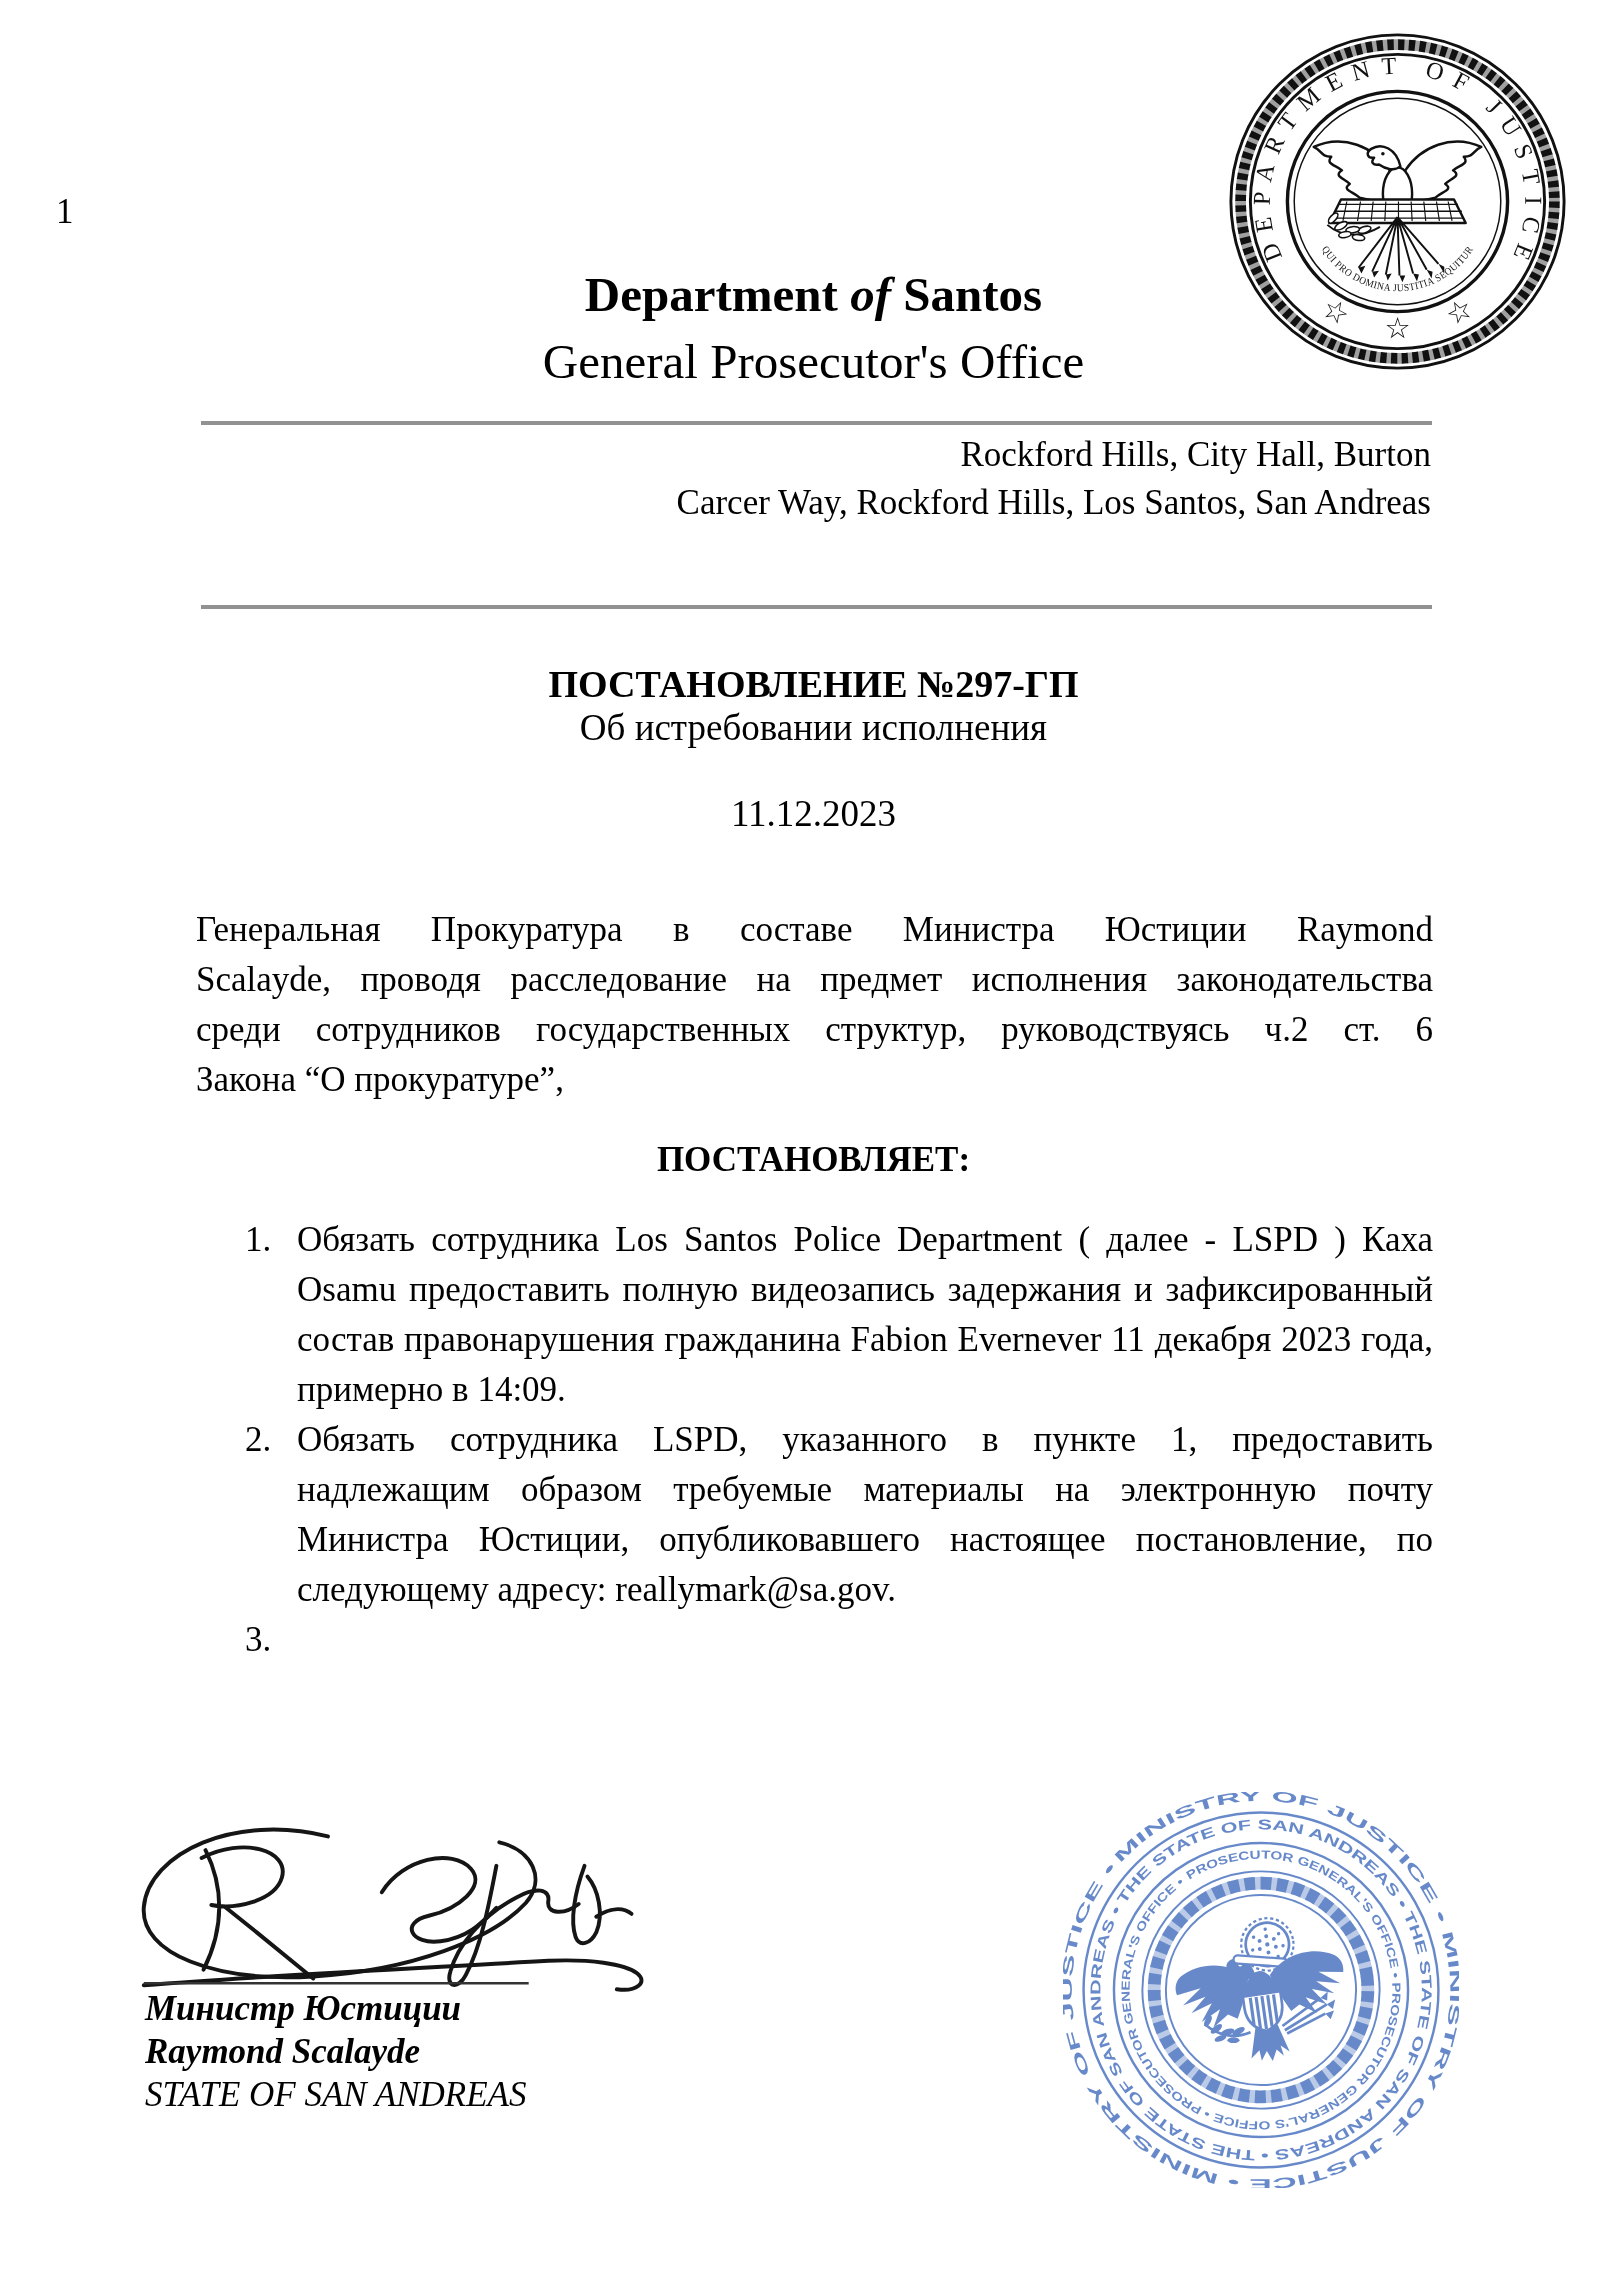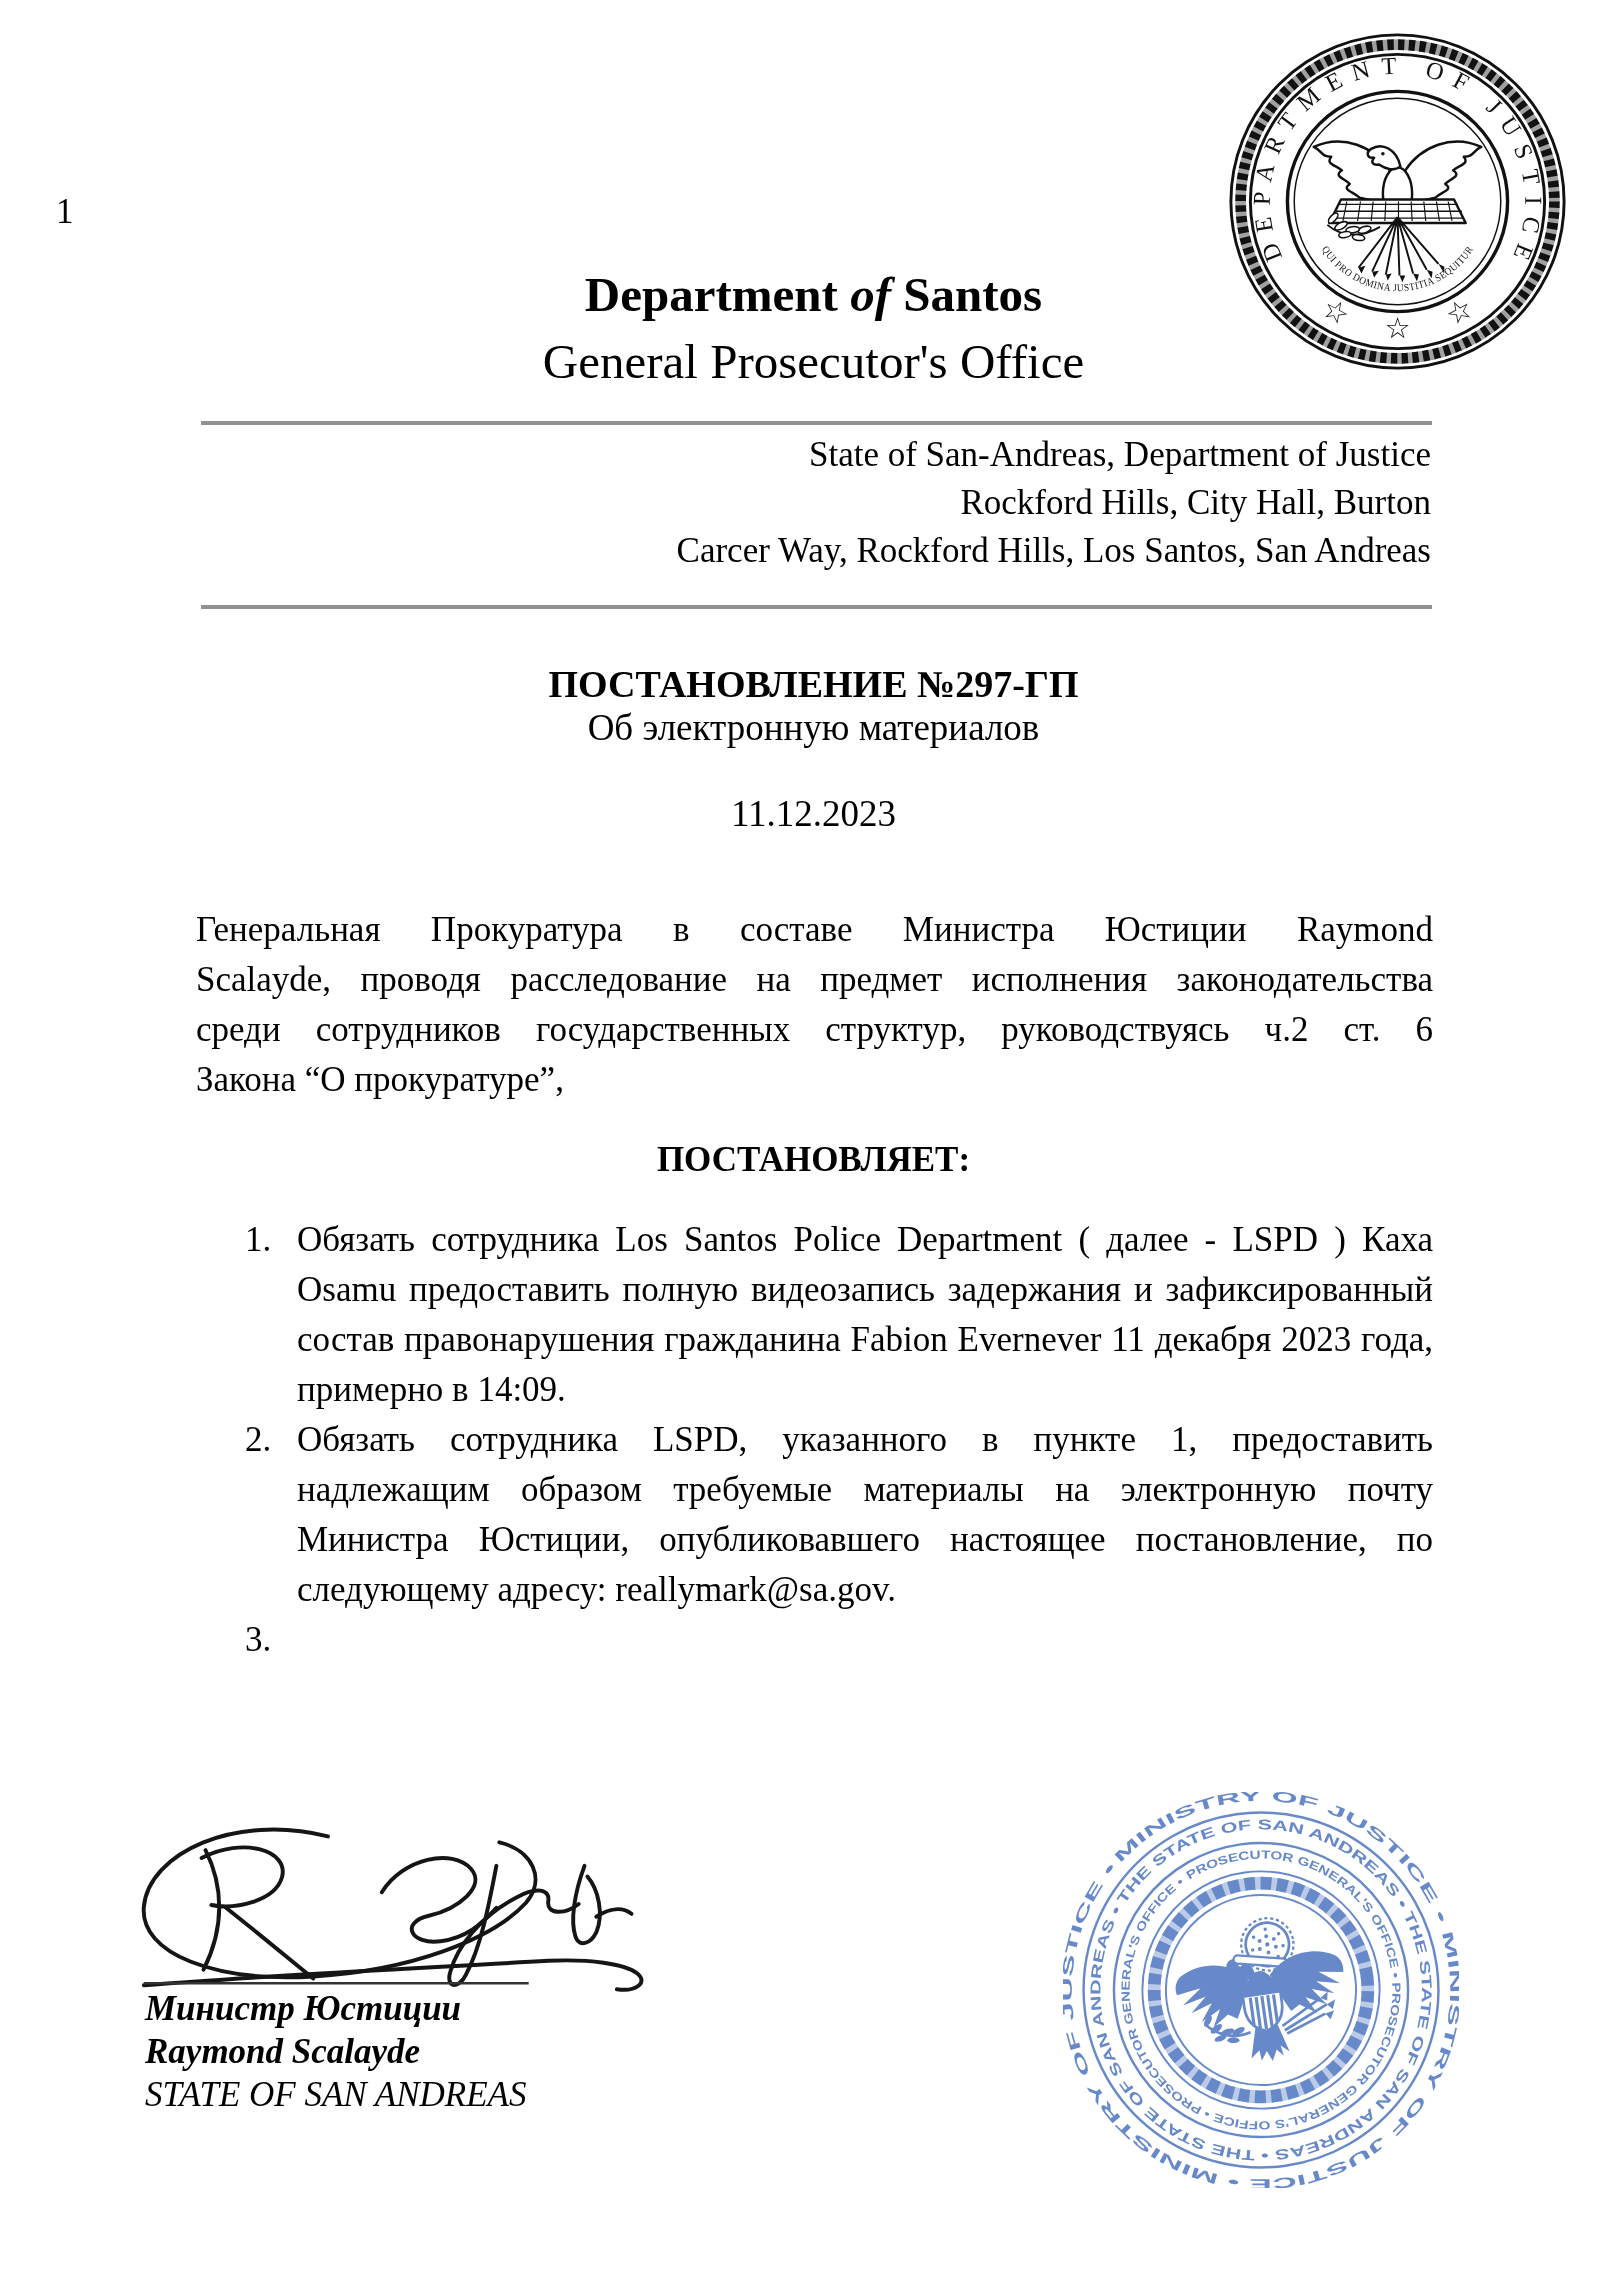--- a/index.html
+++ b/index.html
@@ -89,29 +89,28 @@
         <ellipse cx="-54" cy="38" rx="6.4" ry="3" transform="rotate(-10 -54 38)"></ellipse>
       </g>
     </g>
     <text font-family="Liberation Serif, serif" font-size="10.5" letter-spacing="0.5" fill="#111">
       <textPath href="#dojMotto" startOffset="50%" text-anchor="middle" textLength="186" lengthAdjust="spacingAndGlyphs">QUI PRO DOMINA JUSTITIA SEQUITUR</textPath>
     </text>
   </svg>
 
   <div class="abs rule" style="top:421px;"></div>
   <div class="abs address-block">
-    <div>State of San-Andreas, Department of Justice</div>
     <div>Rockford Hills, City Hall, Burton</div>
     <div>Carcer Way, Rockford Hills, Los Santos, San Andreas</div>
   </div>
   <div class="abs rule" style="top:605px;"></div>
 
   <div class="abs res-head">
     <div class="res-title">ПОСТАНОВЛЕНИЕ №297-ГП</div>
-    <div class="res-subtitle">Об электронную материалов</div>
+    <div class="res-subtitle">Об истребовании исполнения</div>
   </div>
   <div class="abs res-date">11.12.2023</div>
 
   <div class="abs preamble">
     <div class="jline">Генеральная Прокуратура в составе Министра Юстиции Raymond</div>
     <div class="jline">Scalayde, проводя расследование на предмет исполнения законодательства</div>
     <div class="jline">среди сотрудников государственных структур, руководствуясь ч.2 ст. 6</div>
     <div class="jline last">Закона “О прокуратуре”,</div>
   </div>
 

